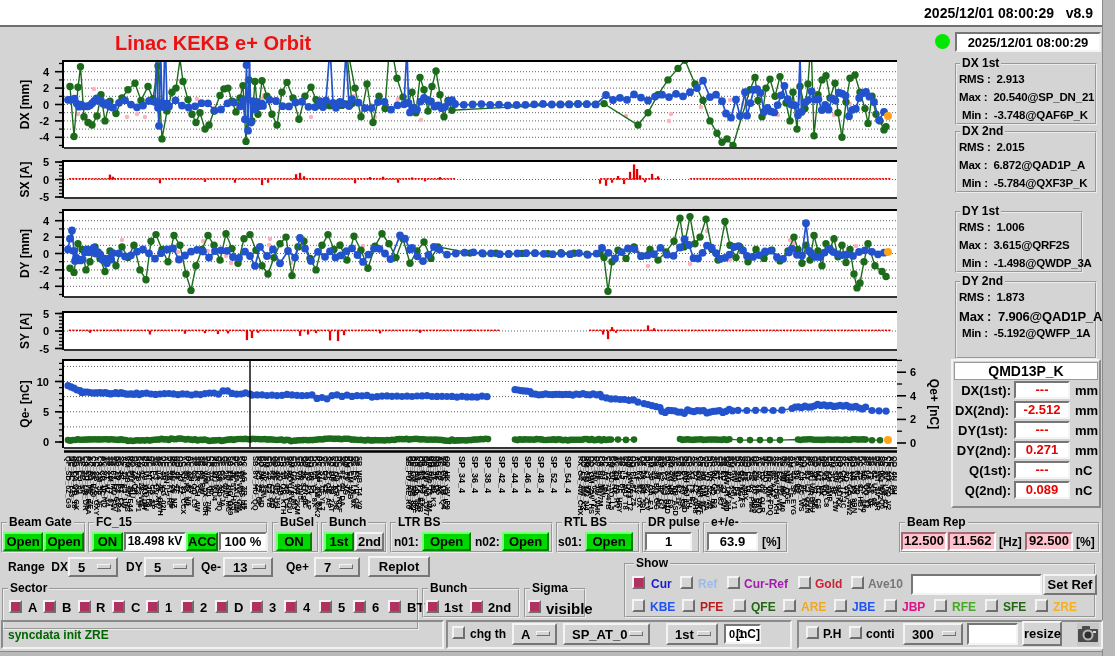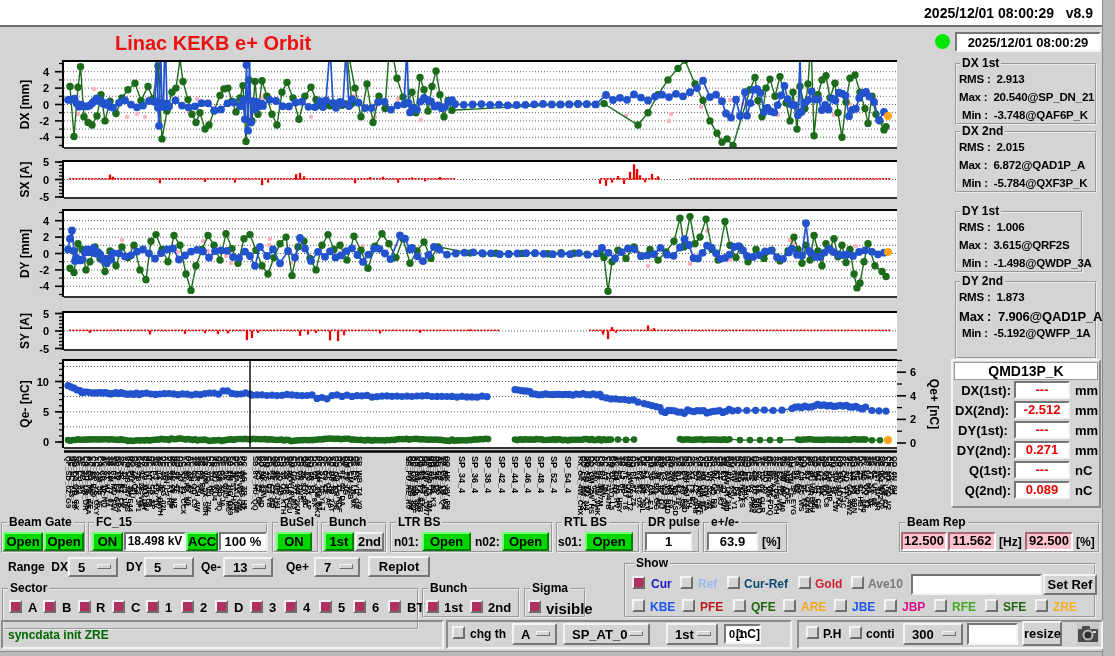--- a/index.html
+++ b/index.html
@@ -2219,21 +2219,21 @@
 <div class="cb" style="left:528px;top:600px"></div>
 <div class="t" style="left:546px;top:600px;font-size:15px">visible</div>
 <div class="grp" style="left:624px;top:563px;width:472px;height:55px">
     <div class="glab" style="left:8px">Show</div>
   </div>
 <div class="cb" style="left:632px;top:576px"></div>
 <div class="t" style="left:651px;top:577px;color:#1a1acc">Cur</div>
 <div class="cb cboff" style="left:680px;top:576px"></div>
 <div class="t" style="left:698px;top:577px;color:#99bbee">Ref</div>
 <div class="cb cboff" style="left:727px;top:576px"></div>
-<div class="t" style="left:744px;top:577px;color:#0c4a6e">Cur-Ref</div>
+<div class="t" style="left:744px;top:577px;color:#a21caf">Cur-Ref</div>
 <div class="cb cboff" style="left:798px;top:576px"></div>
 <div class="t" style="left:815px;top:577px;color:#cc2233">Gold</div>
 <div class="cb cboff" style="left:851px;top:576px"></div>
 <div class="t" style="left:868px;top:577px;color:#787878">Ave10</div>
 <div class="ent" style="left:911px;top:574px;width:131px;height:21px"></div>
 <div class="gbtn" style="left:1043px;top:574px;width:54px;height:21px;line-height:17px">Set Ref</div>
 <div class="cb cboff" style="left:632px;top:599px"></div>
 <div class="t" style="left:650px;top:600px;color:#2255ee">KBE</div>
 <div class="cb cboff" style="left:682px;top:599px"></div>
 <div class="t" style="left:700px;top:600px;color:#b91c1c">PFE</div>

